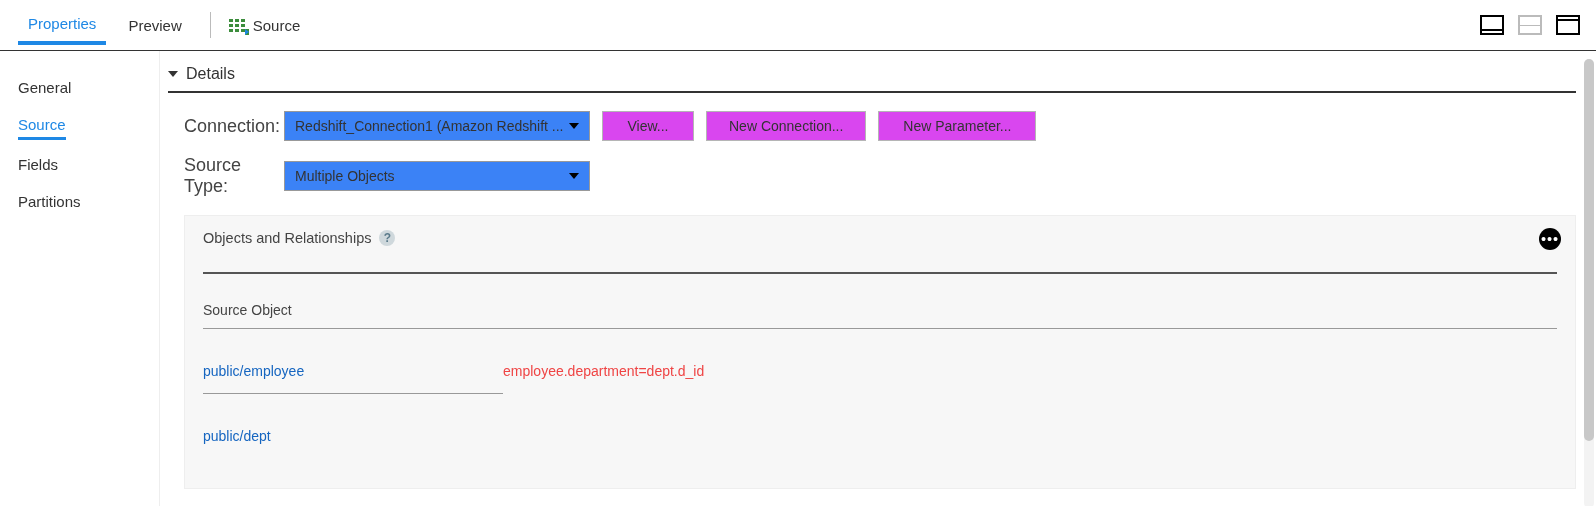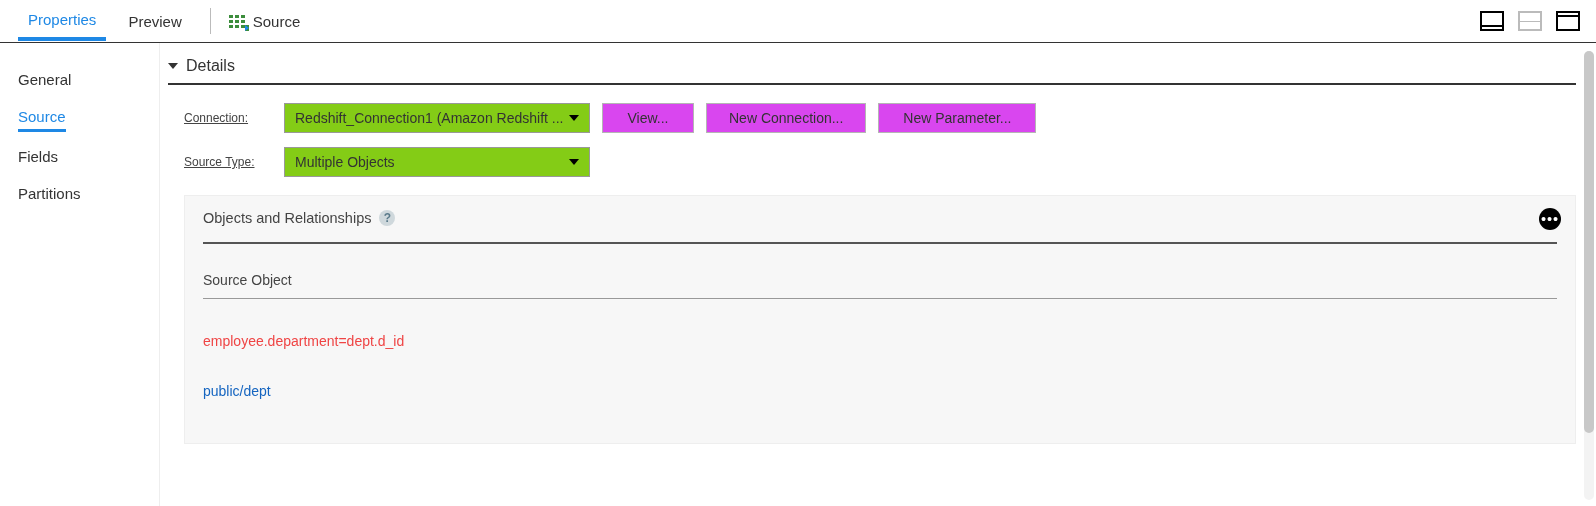--- a/index.html
+++ b/index.html
@@ -7,21 +7,21 @@
     margin: 0;
     font-family: "Segoe UI", Arial, sans-serif;
     font-size: 14px;
     color: #333;
     background: #fff;
     width: 1596px;
   }
   .topbar {
     display: flex;
     align-items: center;
-    height: 43px;
+    height: 51px;
     border-bottom: 1px solid #333;
     padding: 0 16px 0 18px;
   }
   .topbar .tab {
     padding: 0 10px;
     height: 40px;
     display: flex;
     align-items: center;
     cursor: pointer;
     font-size: 15px;
@@ -151,29 +151,28 @@
     border-top: 6px solid #333;
   }
 
   .form-row {
     display: flex;
     align-items: center;
     margin: 0 0 14px 16px;
   }
   .form-row .lbl {
     width: 100px;
-    font-size: 12px;
+    font-size: 18px;
     color: #444;
-    text-decoration: underline;
   }
   .select-box {
     width: 306px;
     height: 30px;
     border: 1px solid #999;
-    background: #84cc16;
+    background: #3b82f6;
     display: flex;
     align-items: center;
     padding: 0 10px;
     justify-content: space-between;
     cursor: pointer;
     font-size: 14px;
   }
   .select-box .tri {
     width: 0; height: 0;
     border-left: 5px solid transparent;
@@ -197,21 +196,21 @@
     background: #f7f7f7;
     border: 1px solid #eee;
     padding: 14px 18px 30px 18px;
   }
   .panel-title {
     display: flex;
     align-items: center;
     gap: 8px;
     font-size: 14.5px;
     color: #444;
-    padding-bottom: 16px;
+    padding-bottom: 26px;
     border-bottom: 2px solid #555;
     position: relative;
   }
   .help-icon {
     width: 16px;height:16px;border-radius:50%;
     background:#cfd8dc;color:#5a7a8a;
     font-size:12px;font-weight:bold;
     display:inline-flex;align-items:center;justify-content:center;
   }
   .more-icon {
@@ -317,20 +316,21 @@
         <span>Objects and Relationships</span>
         <span class="help-icon">?</span>
         <span class="more-icon">•••</span>
       </div>
 
       <div class="cols">
         <div class="c1">Source Object</div>
       </div>
 
       <div class="obj-row first">
+        <div class="c1">public/employee</div>
         <div class="c2">employee.department=dept.d_id</div>
       </div>
 
       <div class="obj-row">
         <div class="c1" style="border:none">public/dept</div>
         <div class="c2"></div>
       </div>
     </div>
 
     <div class="scroll-track">

